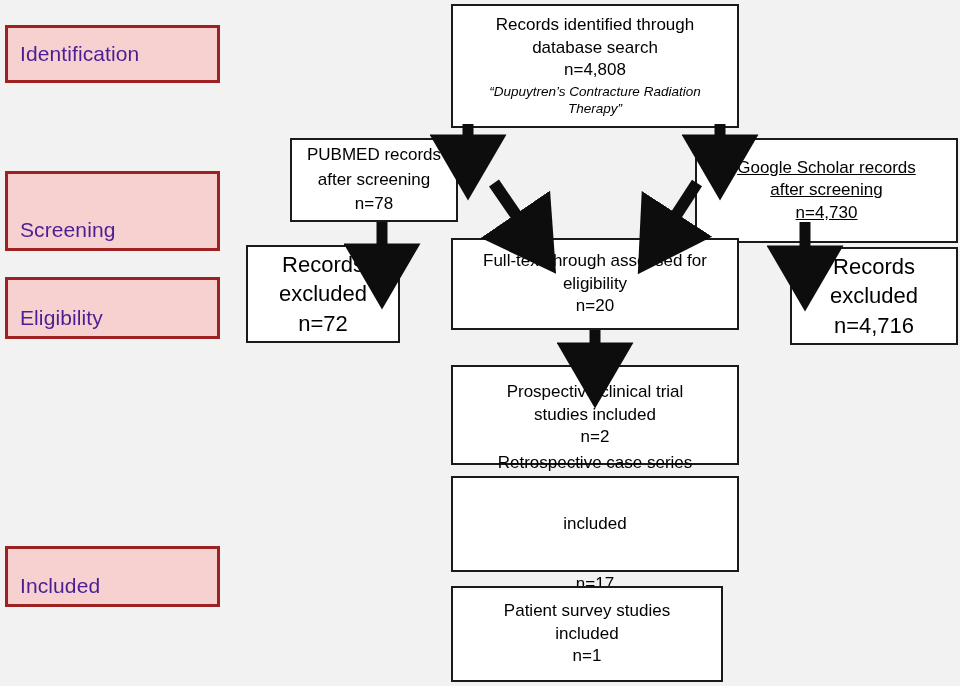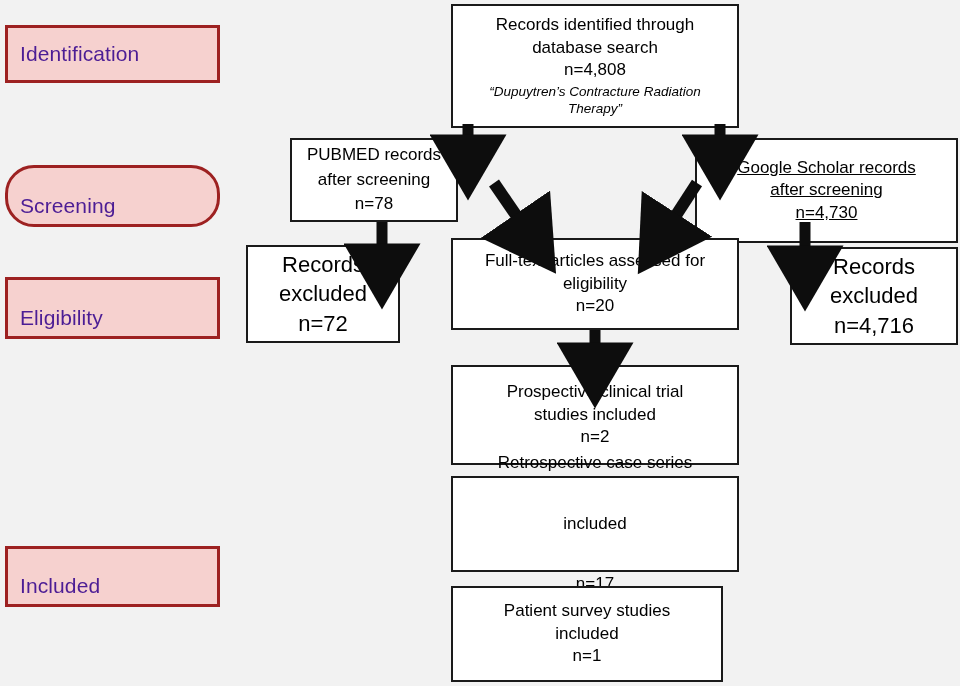--- a/index.html
+++ b/index.html
@@ -72,21 +72,21 @@
 </style>
 </head>
 <body>
 
 <div id="diagram">
 
   <div class="stage-label" style="left:5px; top:25px; width:215px; height:58px;">
     <span>Identification</span>
   </div>
 
-  <div class="stage-label align-bottom" style="left:5px; top:165px; width:215px; height:62px;border-radius:29px;">
+  <div class="stage-label align-bottom" style="left:5px; top:171px; width:215px; height:80px;">
     <span>Screening</span>
   </div>
 
   <div class="stage-label align-bottom" style="left:5px; top:277px; width:215px; height:62px;">
     <span>Eligibility</span>
   </div>
 
   <div class="stage-label align-bottom" style="left:5px; top:546px; width:215px; height:61px;">
     <span>Included</span>
   </div>
@@ -146,21 +146,21 @@
     <span class="line">n=4,730</span>
   </div>
 
   <div class="flow-box small" style="left:246px; top:245px; width:154px; height:98px;">
     <span class="line">Records</span>
     <span class="line">excluded</span>
     <span class="line">n=72</span>
   </div>
 
   <div class="flow-box" style="left:451px; top:238px; width:288px; height:92px;">
-    <span class="line">Full-text articles assessed for</span>
+    <span class="line">Full-text through assessed for</span>
     <span class="line">eligibility</span>
     <span class="line">n=20</span>
   </div>
 
   <div class="flow-box small" style="left:790px; top:247px; width:168px; height:98px;">
     <span class="line">Records</span>
     <span class="line">excluded</span>
     <span class="line">n=4,716</span>
   </div>
 

